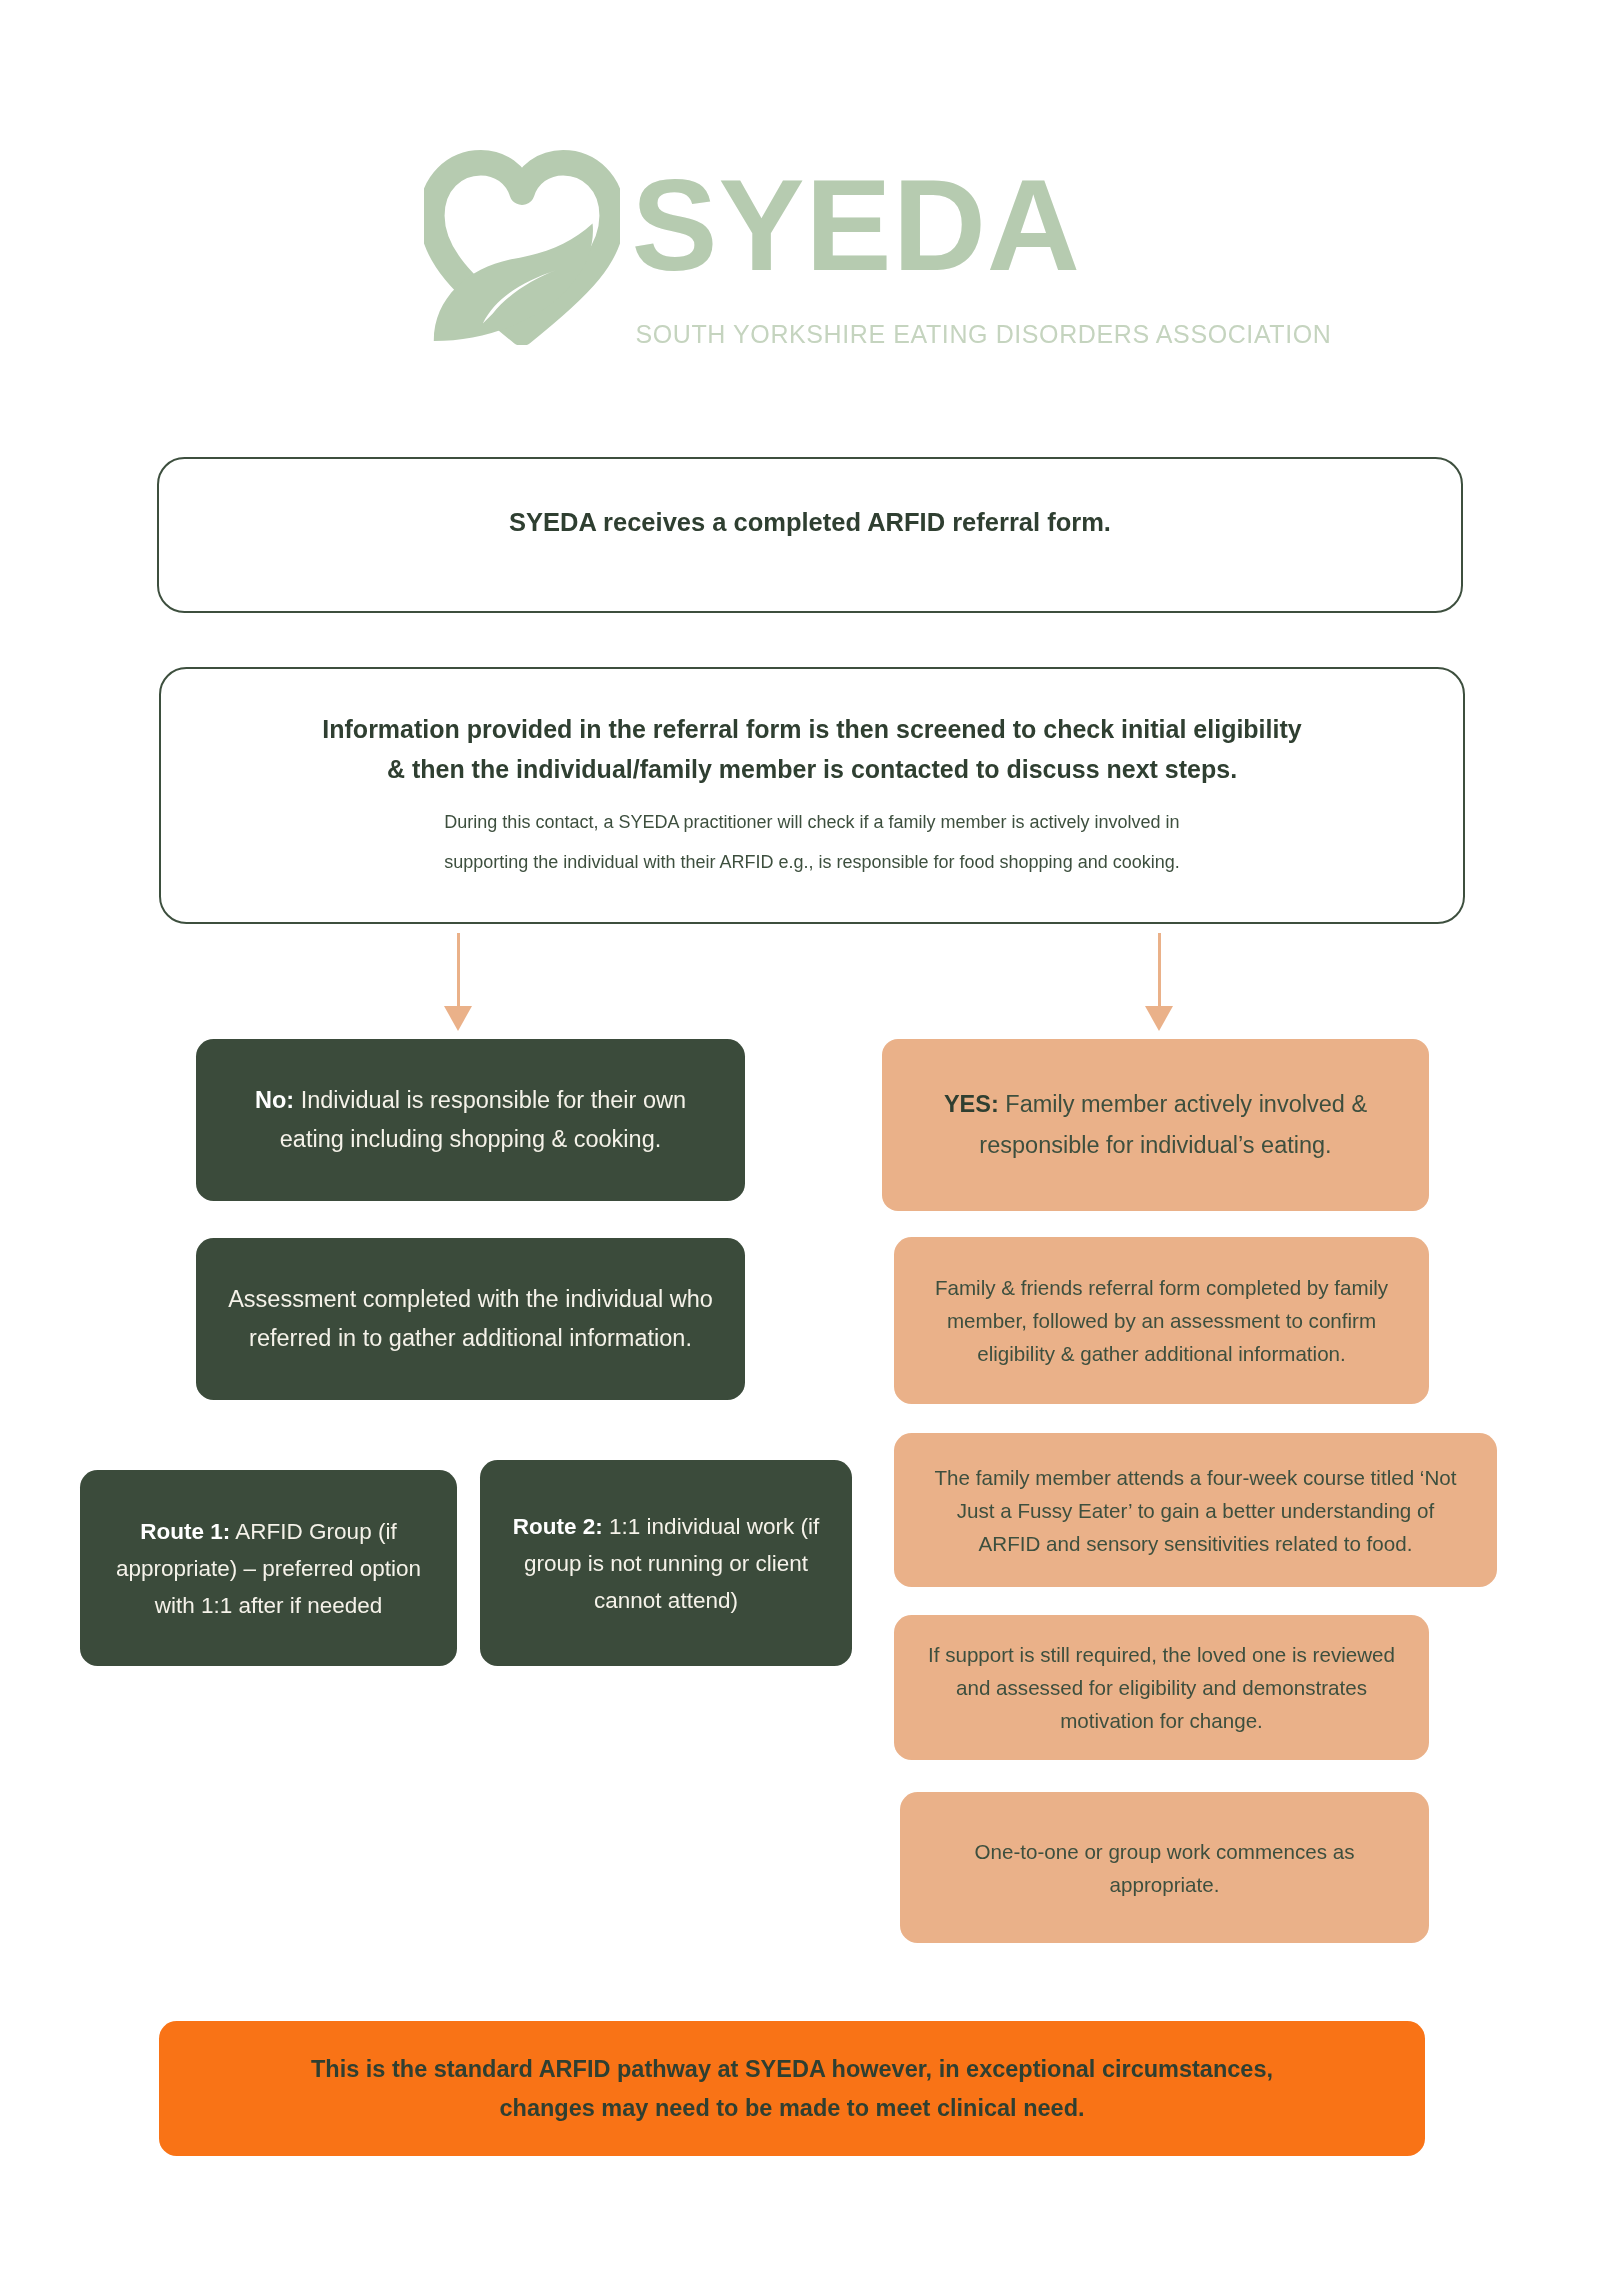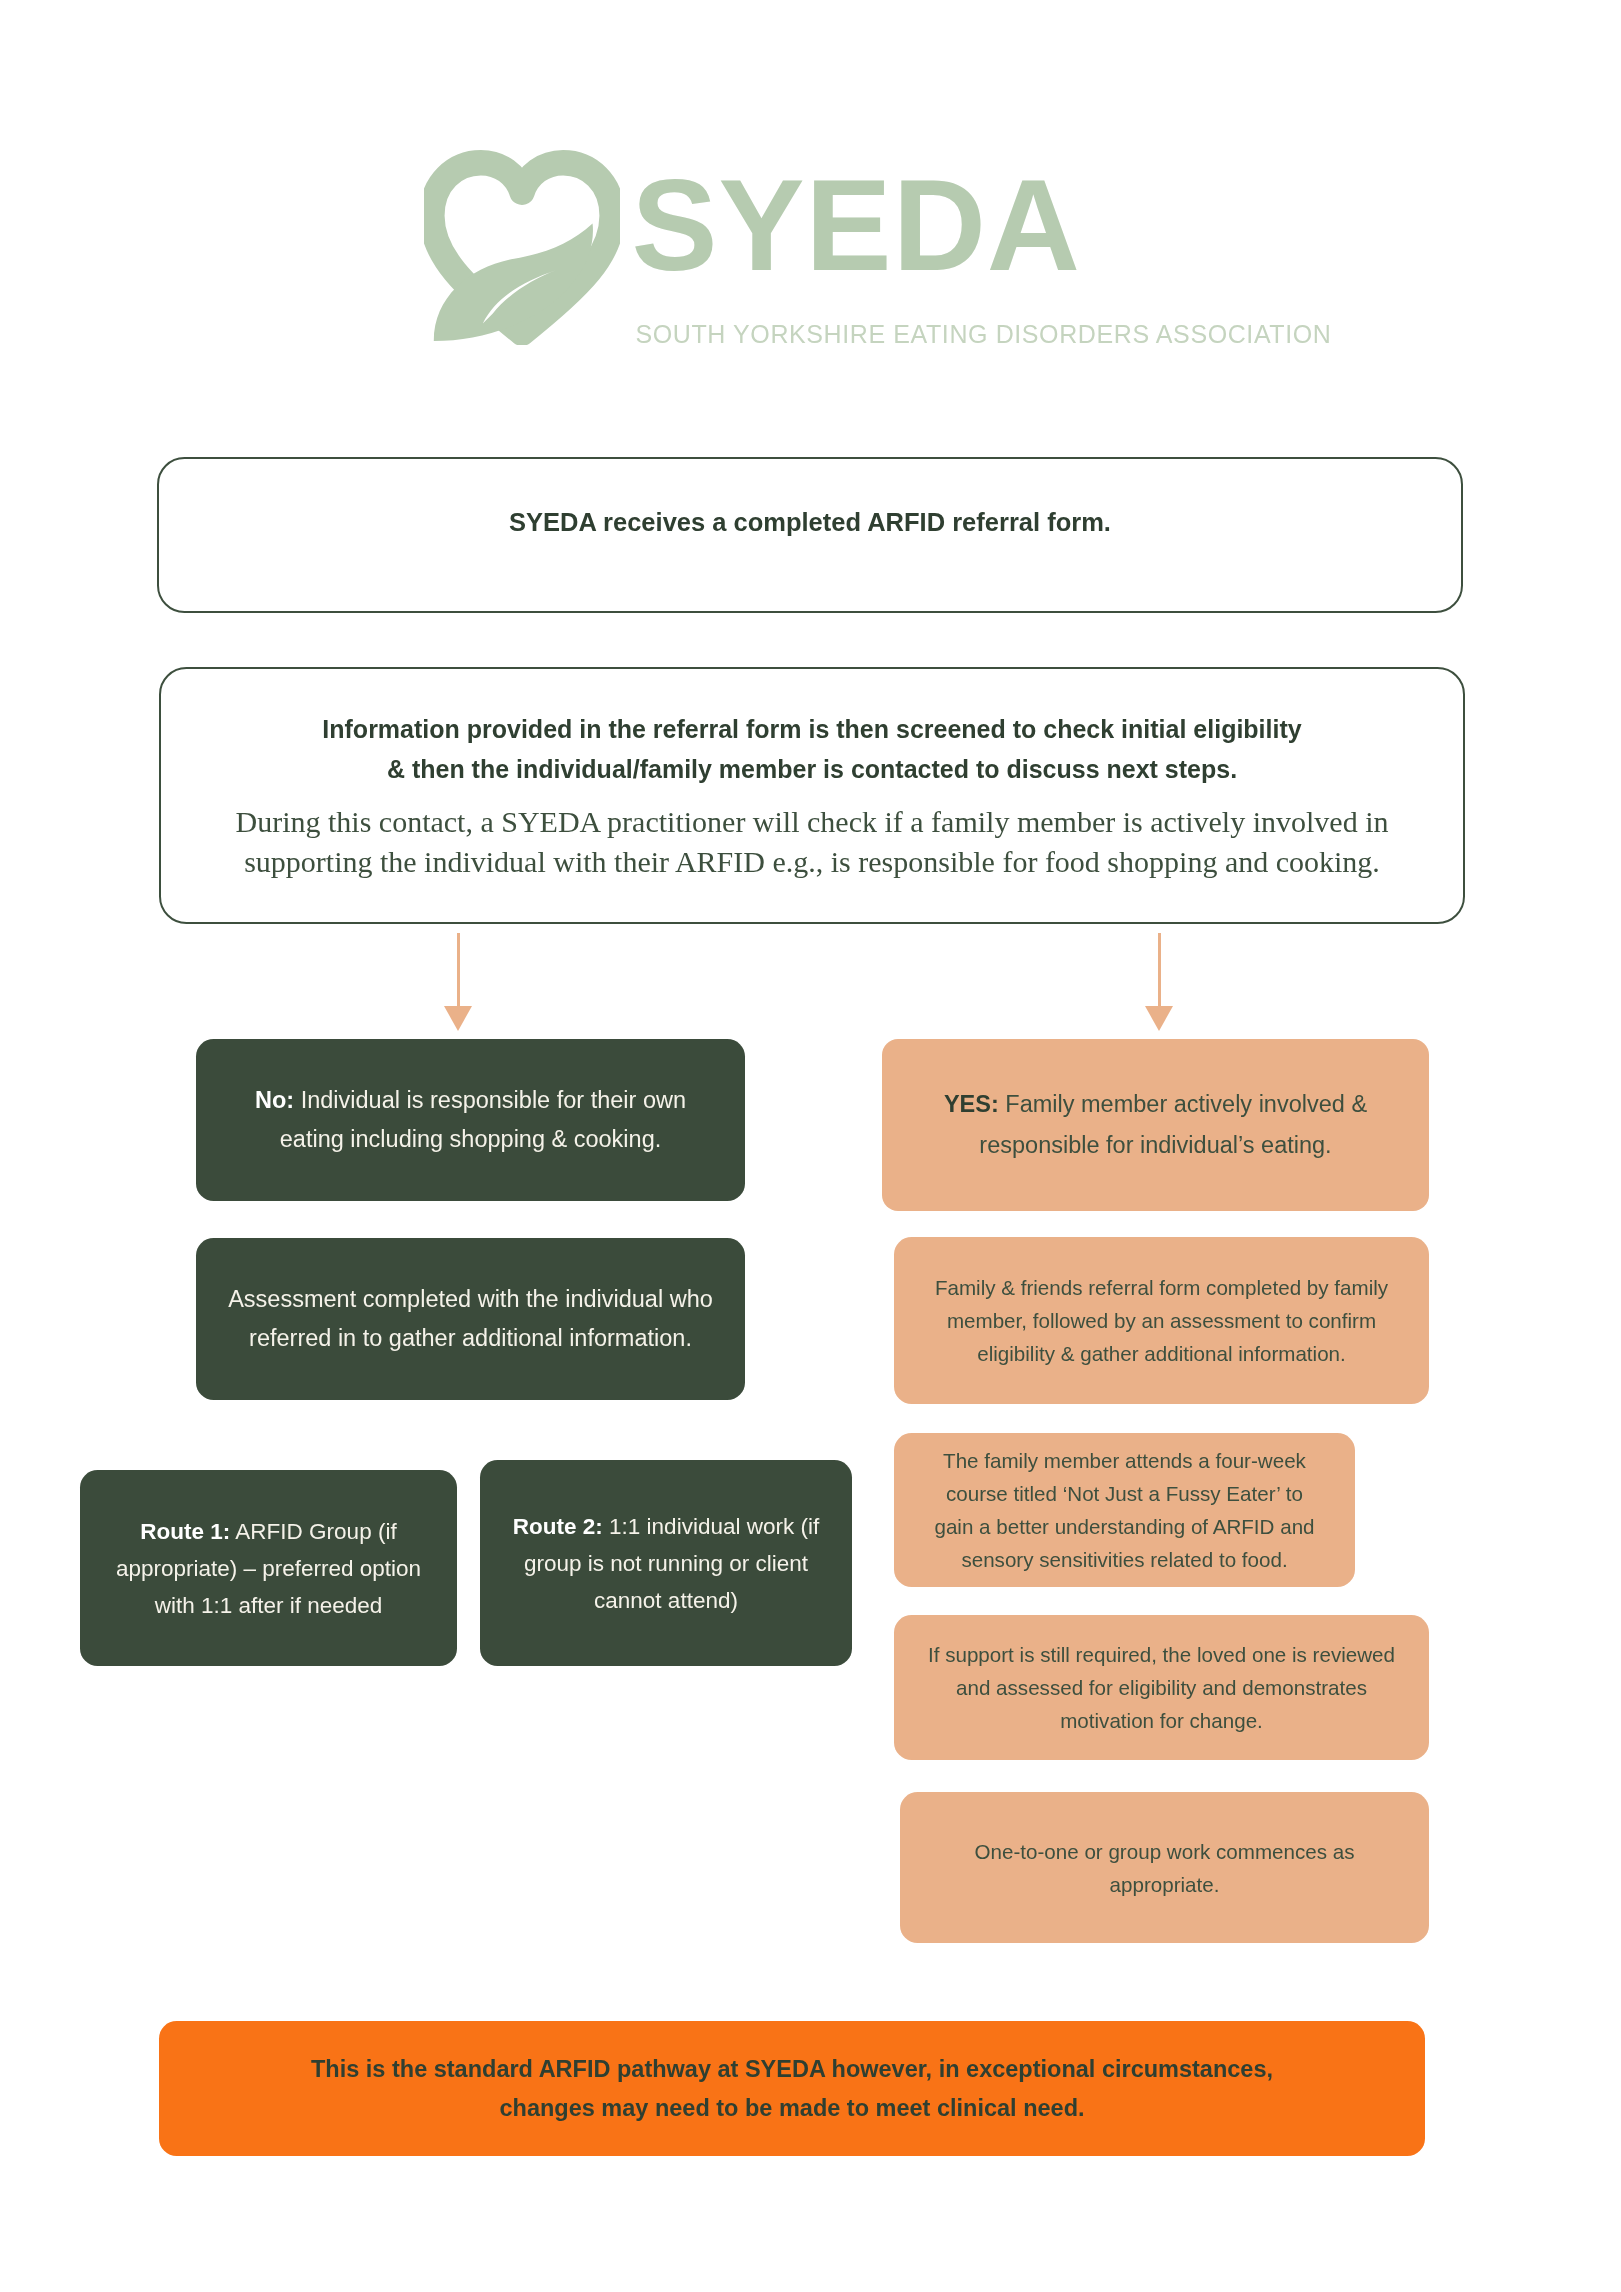--- a/index.html
+++ b/index.html
@@ -126,21 +126,21 @@
   #box-intake .gap { height: 25.5px; }
   #box-intake .bd { font-size: 23.5px; line-height: 31px; }
 
   
   #box-screen {
     left: 159px; top: 667px; width: 1306px; height: 257px;
     padding: 0 33px;
   }
   #box-screen .hd { font-size: 25px; line-height: 40px; }
   #box-screen .gap { height: 13.7px; }
-  #box-screen .bd { font-size: 30px; line-height: 40px; font-family: Liberation Serif, serif; }
+  #box-screen .bd { font-size: 18px; line-height: 40px; }
 
   
   .arrow { position: absolute; }
   .arrow .shaft {
     position: absolute;
     left: 50%;
     top: 0;
     width: 2.9px;
     margin-left: -1.5px;
     background: #eab189;
@@ -187,21 +187,21 @@
     left: 882px; top: 1039px; width: 547px; height: 172px;
     padding: 0 46px;
     font-size: 23.5px; line-height: 41px; border-radius: 16px;
   }
   #box-ffform {
     left: 894px; top: 1237px; width: 535px; height: 167px;
     padding: 0 23.5px;
     font-size: 20.6px; line-height: 33px;
   }
   #box-course {
-    left: 894px; top: 1433px; width: 461px; height: 154px;
+    left: 894px; top: 1433px; width: 603px; height: 154px;
     padding: 0 36px;
     font-size: 20.6px; line-height: 33px;
   }
   #box-review {
     left: 894px; top: 1615px; width: 535px; height: 145px;
     padding: 0 25.5px;
     font-size: 20.6px; line-height: 33px;
   }
   #box-commence {
     left: 900px; top: 1792px; width: 529px; height: 151px;

